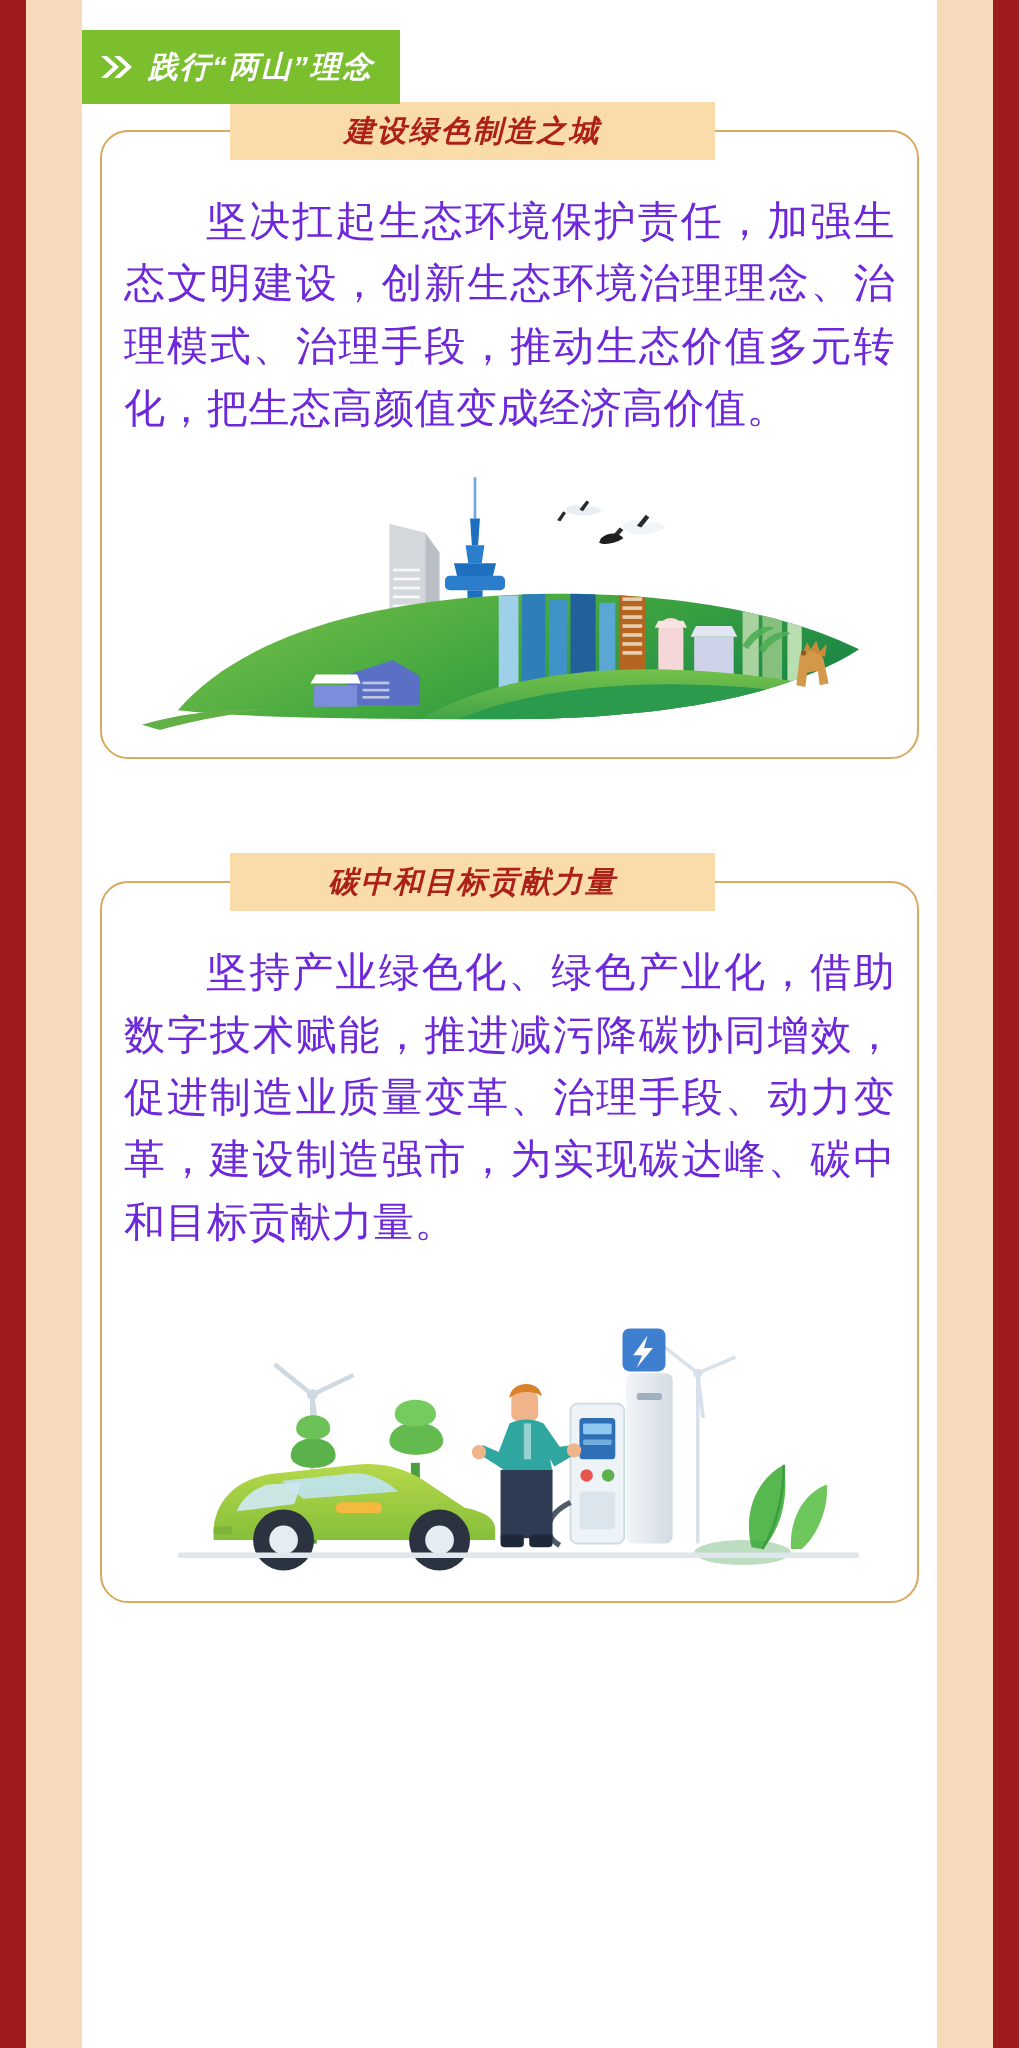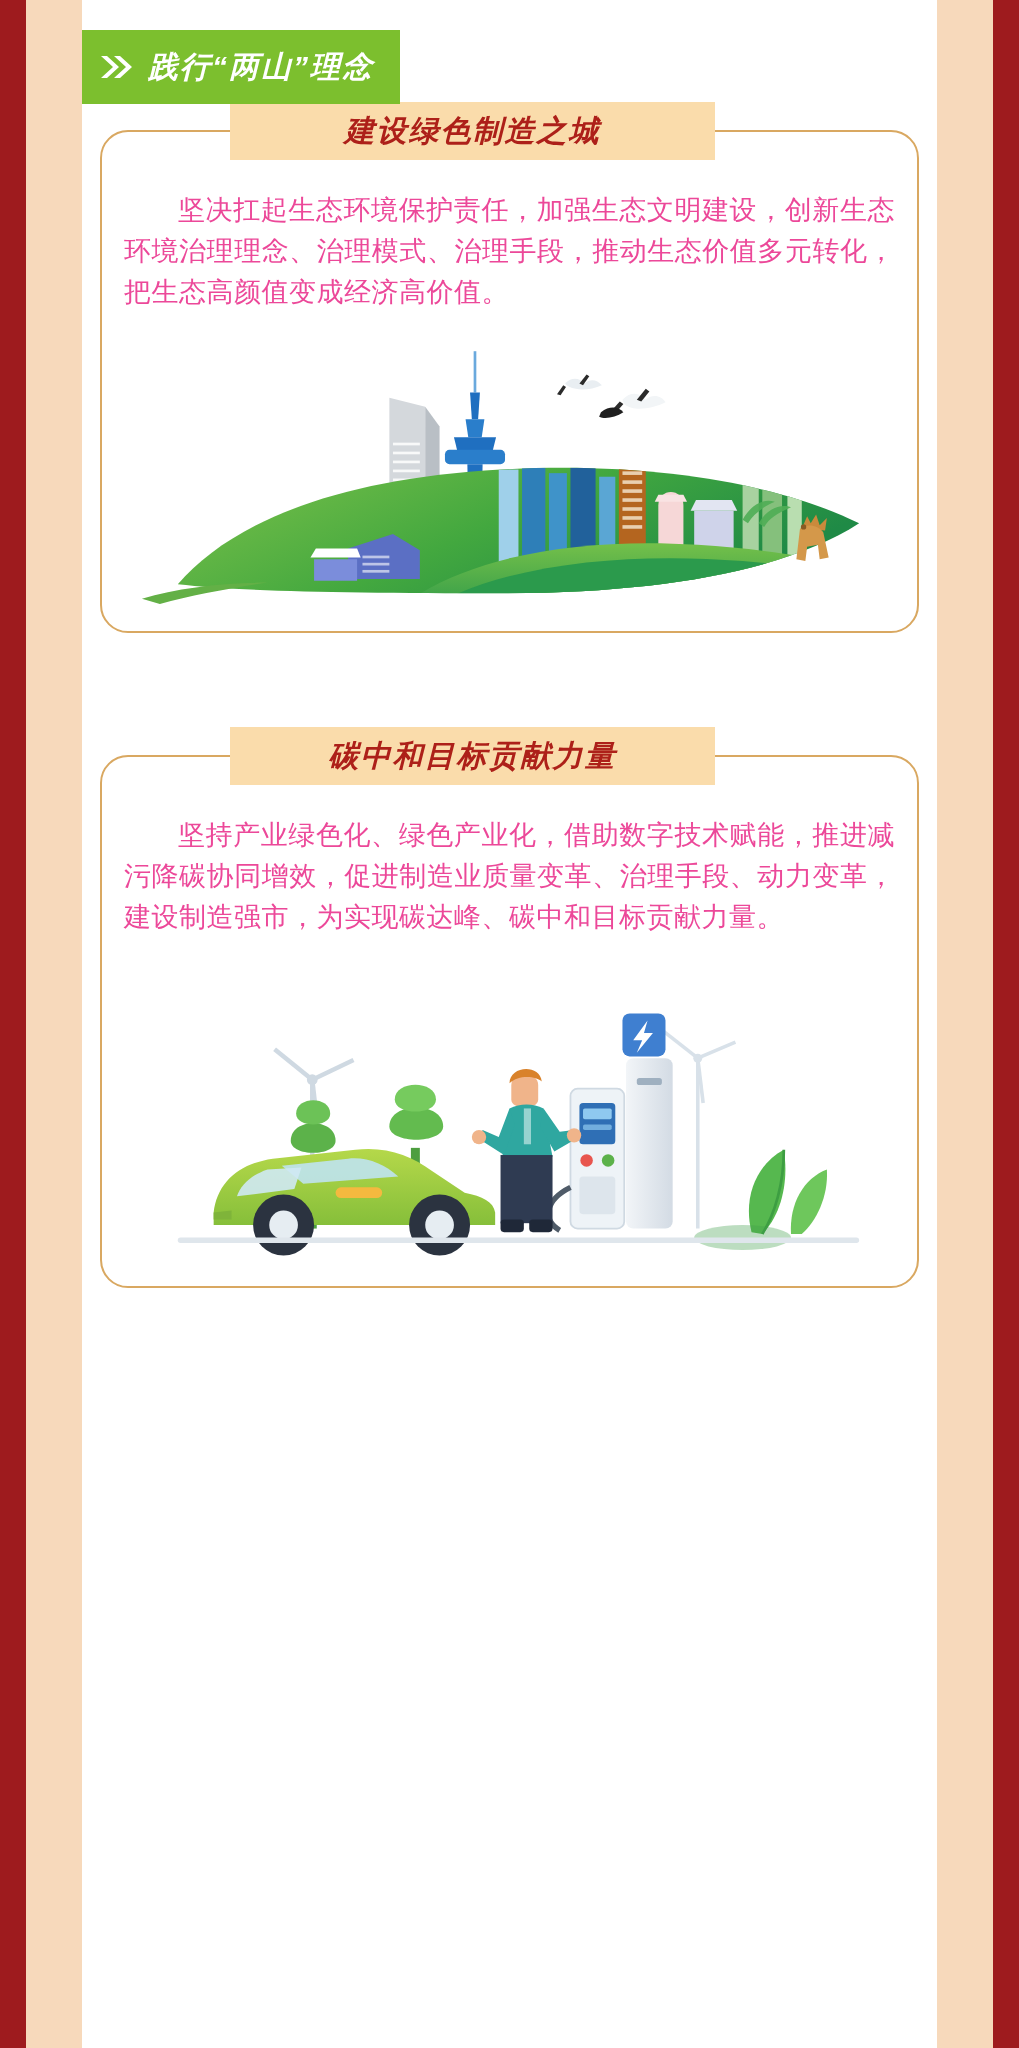--- a/index.html
+++ b/index.html
@@ -92,23 +92,23 @@
     margin-top: -30px;
     margin-left: 18px;
     margin-right: 18px;
     border: 2px solid #d9a861;
     border-radius: 28px;
     background: #ffffff;
     padding: 58px 22px 14px 22px;
     z-index: 1;
   }
   .body-text {
-    font-size: 27px;
+    font-size: 41px;
     line-height: 1.52;
-    color: #ec4899;
+    color: #6d28d9;
     text-indent: 2em;
     text-align: justify;
     text-justify: inter-character;
     letter-spacing: 0.5px;
   }
 
   .illus { position: relative; width: 100%; }
 
   
   .gap { height: 96px; }

